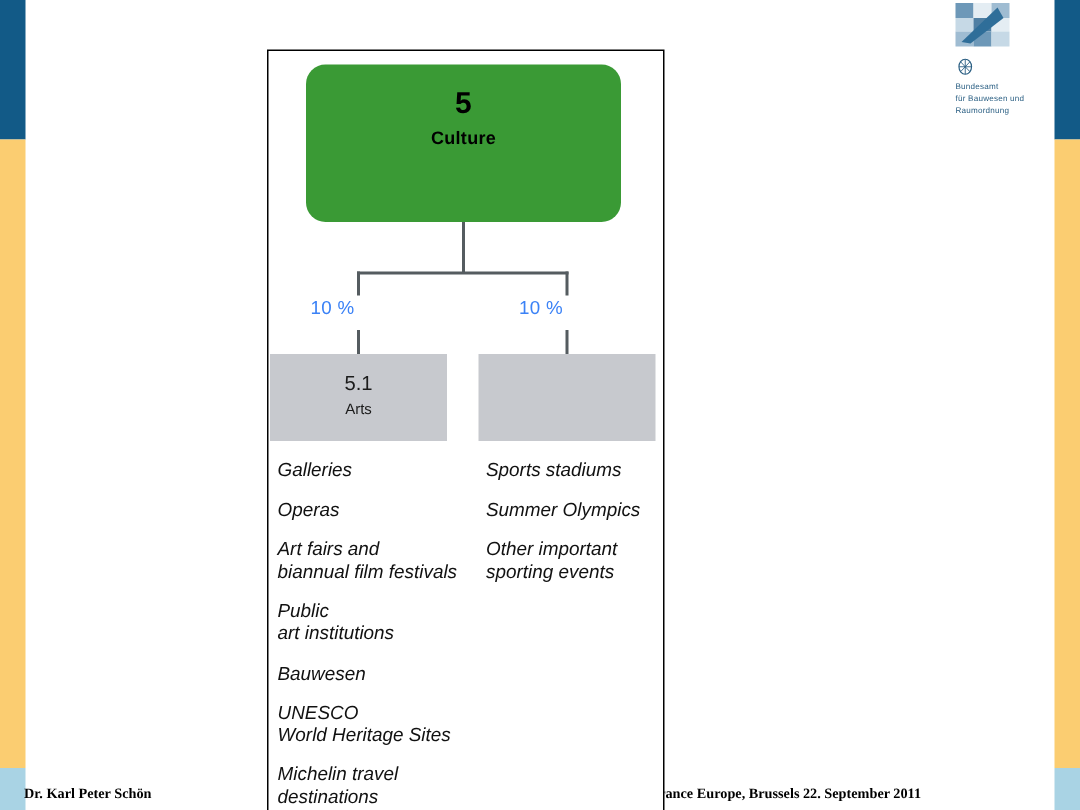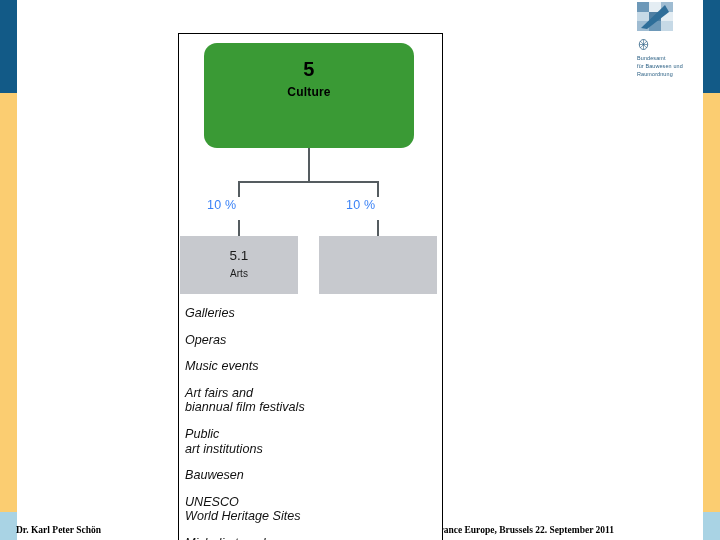--- a/index.html
+++ b/index.html
@@ -247,25 +247,30 @@
     <div class="num">5.1</div>
     <div class="name">Arts</div>
   </div>
 
   <div class="node-child right">
   </div>
 
   <div class="leaf-col left">
     <div class="leaf-item">Galleries</div>
     <div class="leaf-item">Operas</div>
-    <div class="leaf-item">Music events</div>
     <div class="leaf-item">Art fairs and
 biannual film festivals</div>
     <div class="leaf-item">Public
 art institutions</div>
     <div class="leaf-item">Bauwesen</div>
     <div class="leaf-item">UNESCO
 World Heritage Sites</div>
     <div class="leaf-item">Michelin travel destinations</div>
   </div>
 
+  <div class="leaf-col right">
+    <div class="leaf-item">Sports stadiums</div>
+    <div class="leaf-item">Summer Olympics</div>
+    <div class="leaf-item">Other important
+sporting events</div>
+  </div>
 
 </div>
 
 </body></html>

